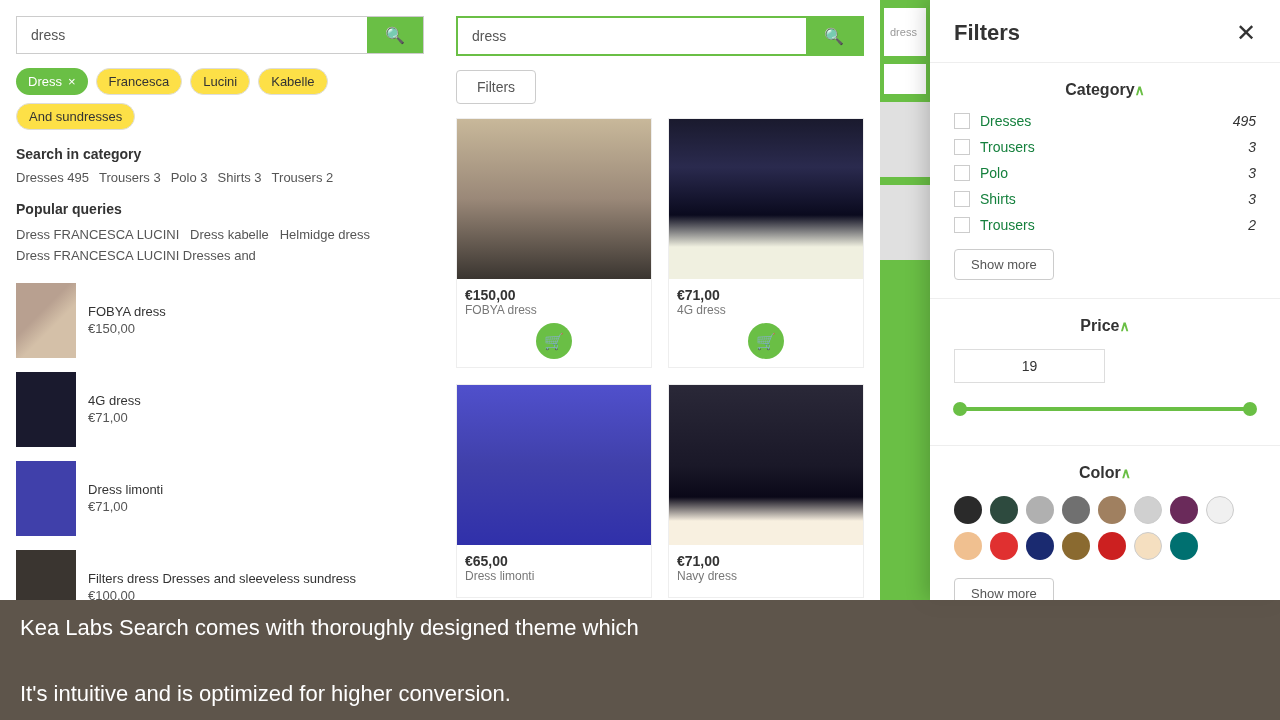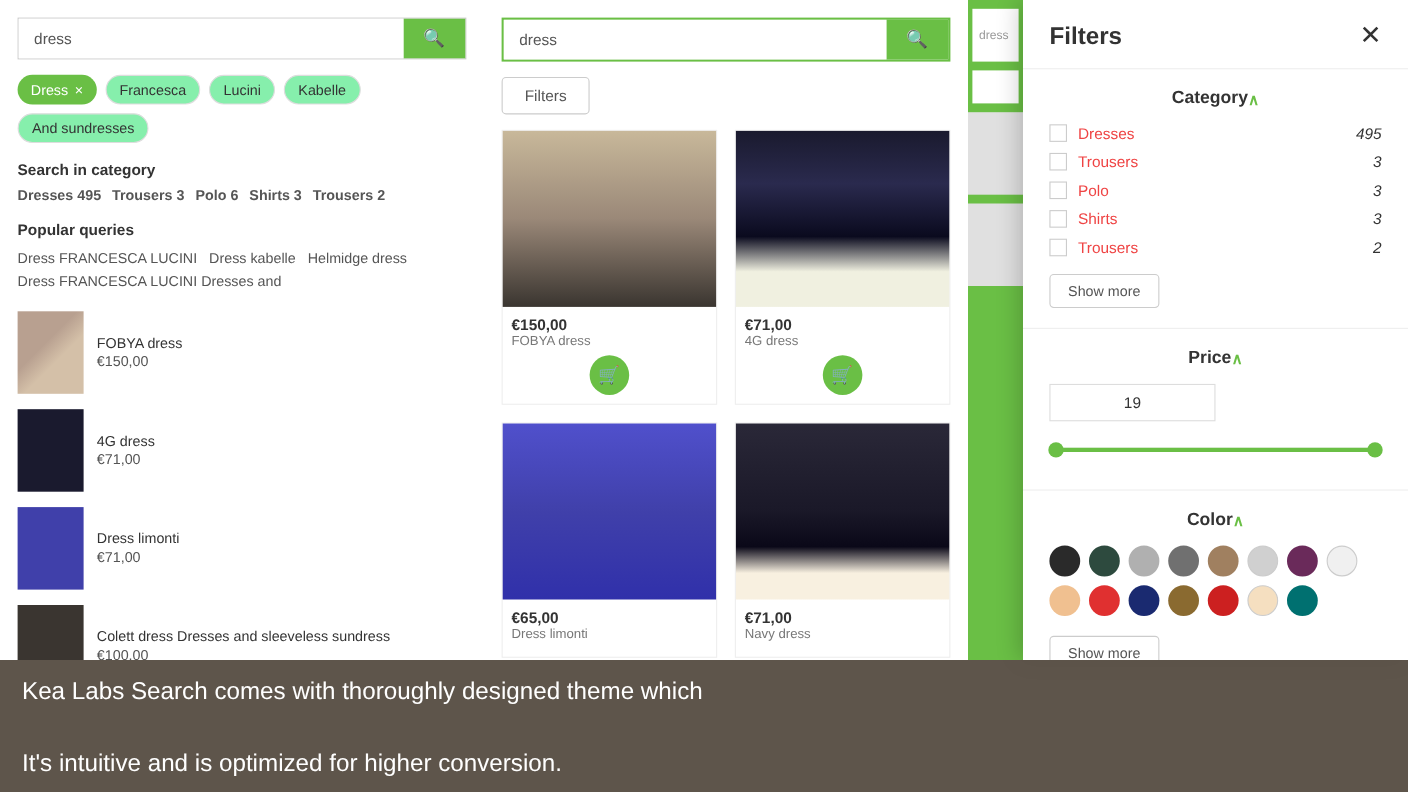--- a/index.html
+++ b/index.html
@@ -48,21 +48,21 @@
       color: white;
       border-radius: 20px;
       padding: 5px 12px;
       font-size: 13px;
       display: flex;
       align-items: center;
       gap: 6px;
       cursor: pointer;
     }
     .filter-tag-plain {
-      background: #86efac;
+      background: #fde047;
       color: #333;
       border: 1px solid #ddd;
       border-radius: 20px;
       padding: 5px 12px;
       font-size: 13px;
       cursor: pointer;
     }
     .section-title {
       font-weight: bold;
       font-size: 14px;
@@ -74,21 +74,20 @@
       flex-wrap: wrap;
       gap: 4px 10px;
       margin-bottom: 16px;
       font-size: 13px;
       color: #555;
     }
     .category-list a {
       text-decoration: none;
       color: #555;
       cursor: pointer;
-      font-weight: bold;
     }
     .popular-title {
       font-weight: bold;
       font-size: 14px;
       color: #333;
       margin-bottom: 8px;
     }
     .popular-queries {
       font-size: 13px;
       color: #555;
@@ -286,21 +285,21 @@
     .checkbox {
       width: 16px;
       height: 16px;
       border: 1px solid #ccc;
       background: white;
       cursor: pointer;
       flex-shrink: 0;
     }
     .category-label {
       font-size: 14px;
-      color: #ef4444;
+      color: #15803d;
     }
     .category-count {
       font-size: 14px;
       color: #333;
       font-style: italic;
     }
     .show-more-btn {
       border: 1px solid #ccc;
       background: white;
       padding: 7px 16px;
@@ -436,21 +435,21 @@
     </span>
     <span class="filter-tag-plain">Francesca</span>
     <span class="filter-tag-plain">Lucini</span>
     <span class="filter-tag-plain">Kabelle</span>
     <span class="filter-tag-plain">And sundresses</span>
   </div>
   <div class="section-title">Search in category</div>
   <div class="category-list">
     <a>Dresses 495</a>
     <a>Trousers 3</a>
-    <a>Polo 6</a>
+    <a>Polo 3</a>
     <a>Shirts 3</a>
     <a>Trousers 2</a>
   </div>
   <div class="popular-title">Popular queries</div>
   <div class="popular-queries">
     <span>Dress FRANCESCA LUCINI</span>&nbsp;&nbsp;
     <span>Dress kabelle</span>&nbsp;&nbsp;
     <span>Helmidge dress</span><br>
     <span>Dress FRANCESCA LUCINI Dresses and</span>
   </div>
@@ -472,21 +471,21 @@
   <div class="product-list-item">
     <div class="product-thumb dress3"></div>
     <div class="product-info">
       <div class="product-name">Dress limonti</div>
       <div class="product-price">€71,00</div>
     </div>
   </div>
   <div class="product-list-item">
     <div class="product-thumb dress4"></div>
     <div class="product-info">
-      <div class="product-name">Colett dress Dresses and sleeveless sundress</div>
+      <div class="product-name">Filters dress Dresses and sleeveless sundress</div>
       <div class="product-price">€100,00</div>
     </div>
   </div>
 </div>
 
 <div class="middle-panel">
   <div class="middle-search-bar">
     <input type="text" value="dress" style="">
     <button>
       <span>🔍</span>

